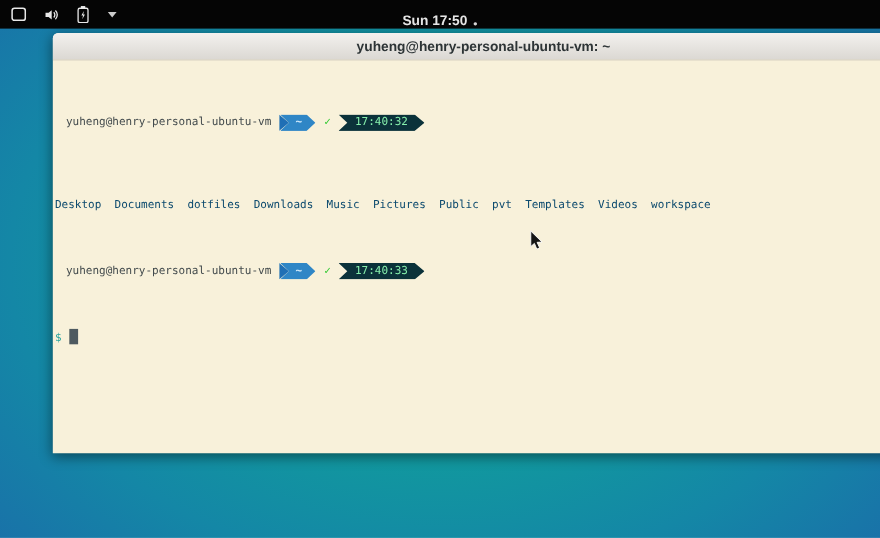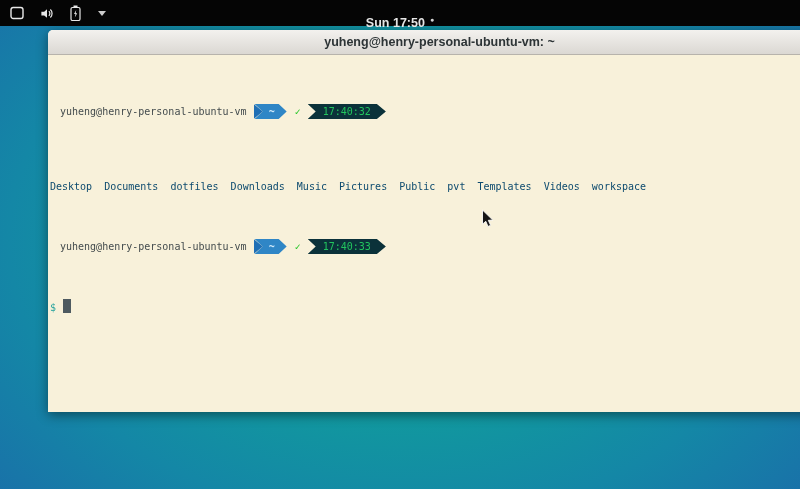--- a/index.html
+++ b/index.html
@@ -28,21 +28,21 @@
     font-size:7px; font-weight:bold; display:flex; align-items:center; justify-content:center;
     letter-spacing:0;
   }
   .caret-down {
     width:0; height:0; display:inline-block;
     border-left:4px solid transparent; border-right:4px solid transparent;
     border-top:5px solid #cccccc; margin-left:2px;
   }
   .topbar-center {
     position:absolute; left:50%; top:0; height:26px; transform:translateX(-50%);
-    display:flex; align-items:flex-start; gap:5px; cursor:pointer;margin-top:16px;
+    display:flex; align-items:flex-end; gap:5px; cursor:pointer;
   }
   .notif-dot { font-size:7px; color:#d5d5d5; line-height:1; }
   .topbar-right { display:flex; align-items:center; gap:15px; cursor:pointer; }
   .tray-icon { display:flex; align-items:center; }
 
   
   .window {
     position:absolute; left:8px; top:30px; width:783px; height:382px;
     background:#f8f1da; border-radius:5px 5px 0 0;
     box-shadow:0 3px 12px rgba(0,0,0,0.45); z-index:10;margin-left:40px;
@@ -78,21 +78,21 @@
   }
   .pl-path {
     display:inline-flex; align-items:center; height:15px;
     background:#2f86c6; color:#cfe9fb; font-weight:bold;
     padding:0 12px 0 14px; position:relative; z-index:1;
     clip-path:polygon(0 0, calc(100% - 8px) 0, 100% 50%, calc(100% - 8px) 100%, 0 100%, 8px 50%);
   }
   .pcheck { color:#2ec82e; font-weight:bold; margin:0 7px 0 8px; }
   .pl-time {
     display:inline-flex; height:15px;
-    background:#0b323a; color:#22c55e;
+    background:#0b323a; color:#86efac;
     padding:0 15px 0 15px;
     clip-path:polygon(0 0, calc(100% - 9px) 0, 100% 50%, calc(100% - 9px) 100%, 0 100%, 8px 50%);
   }
 
   .dollar { color:#2aa49e; }
   .cmd { color:#a5a01e; }
   .files-line { color:#0c4a6e; }
   .cursor-block {
     display:inline-block; width:8px; height:14px; background:#4e5a60;
     vertical-align:text-bottom; margin-left:1px;

